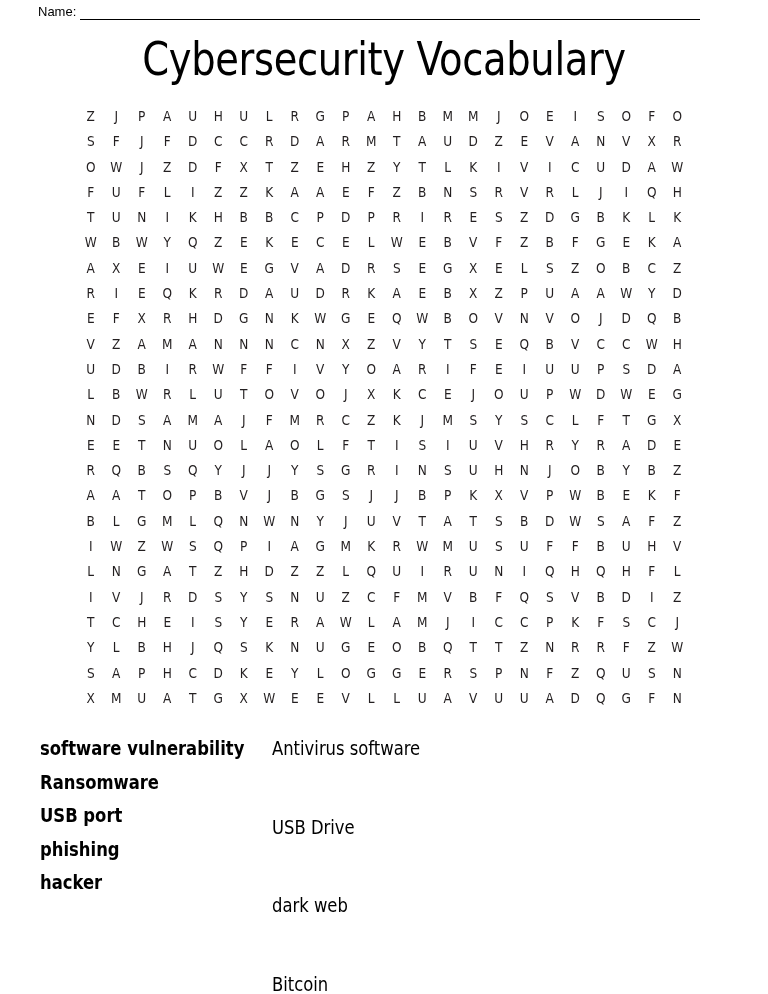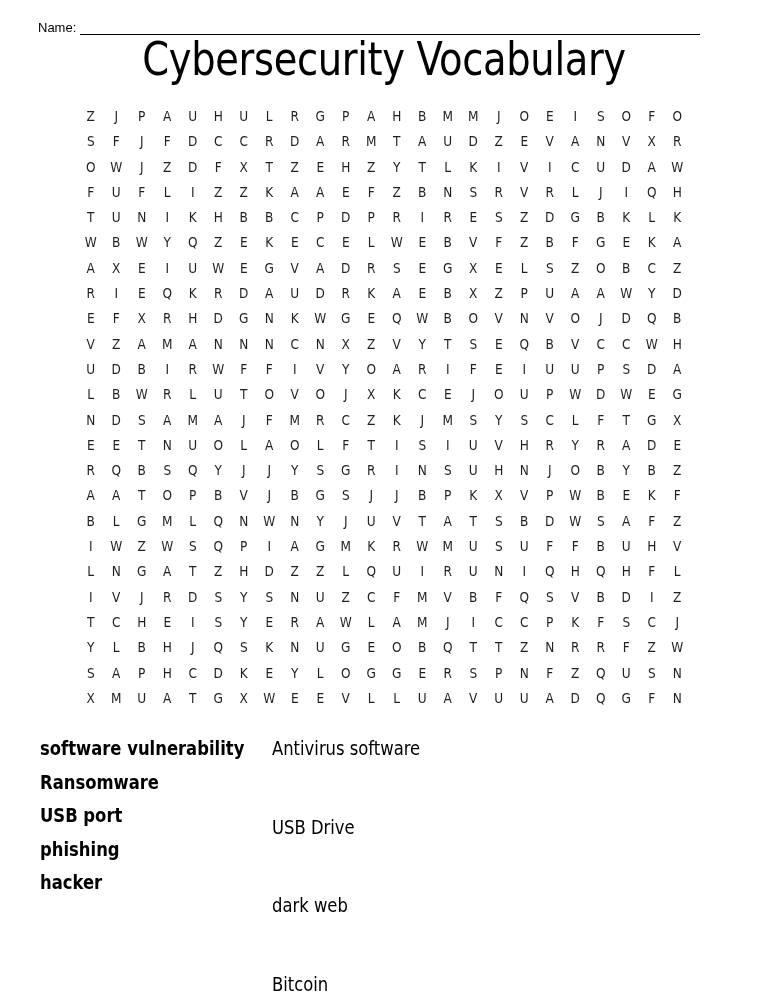--- a/index.html
+++ b/index.html
@@ -18,24 +18,24 @@
     position: relative;
     width: 768px;
     height: 994px;
     box-sizing: border-box;
   }
 
   
   .name-row {
     position: absolute;
     left: 38px;
-    top: 20px;
+    top: 4px;
     width: 662px;
     display: flex;
-    align-items: center;
+    align-items: flex-end;
   }
   .name-label {
     font-family: "Liberation Sans", sans-serif;
     font-size: 13px;
     line-height: 16px;
     color: #000;
     white-space: nowrap;
   }
   .name-rule {
     flex: 1;

